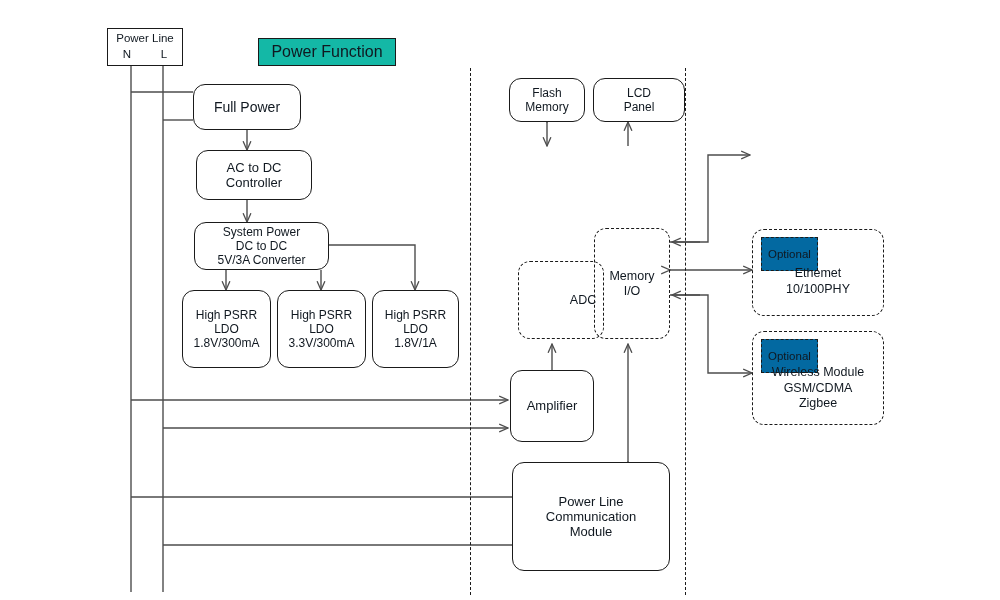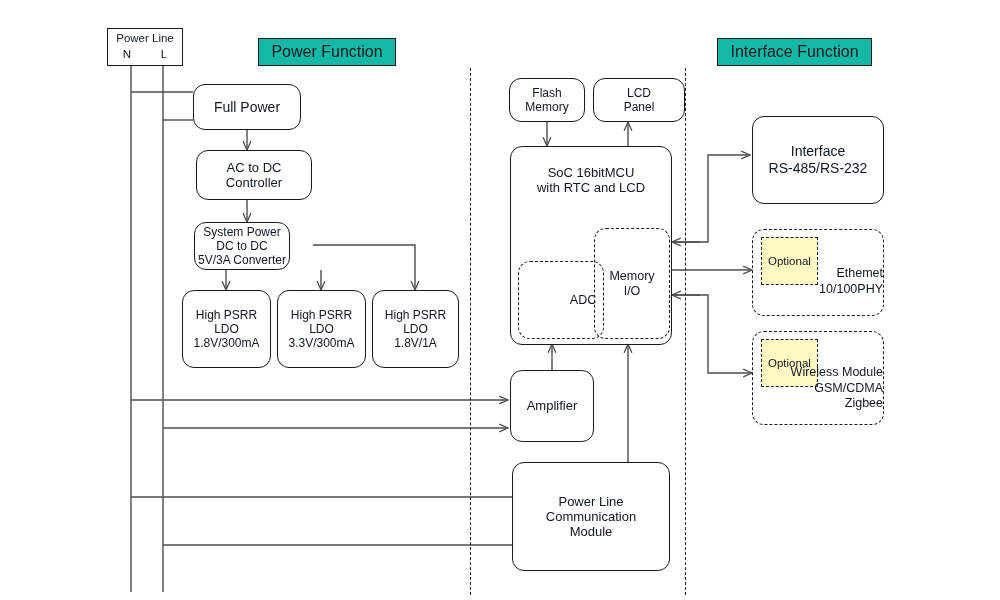--- a/index.html
+++ b/index.html
@@ -38,29 +38,29 @@
     position:absolute;box-sizing:border-box;
     border:1.2px solid #1a1a1a;background:#fff;
     display:flex;flex-direction:column;align-items:center;justify-content:center;
     font-size:11.5px;line-height:1.35;color:#101820;
   }
   .plabel .row2{display:flex;width:100%;justify-content:space-around;}
   .optflag{
     position:absolute;
     box-sizing:border-box;
     border:1.2px dashed #1a1a1a;
-    background:#fef9c3;
+    background:#0369a1;
     font-size:11.5px;
-    padding:16px 6px;
+    padding:9px 6px;
     color:#101820;
     line-height:1.25;
   }
   .opttext{
     position:absolute;
-    text-align:right;
+    text-align:center;
     font-size:12.5px;
     line-height:1.25;
     white-space:pre-line;
     color:#101820;
     width:100%;
     left:0;
   }
   .divider{position:absolute;border-left:1.8px dashed #1a1a1a;width:0;}
 </style>
 </head>
@@ -125,62 +125,56 @@
 
   <div class="plabel" style="left:107px;top:28px;width:76px;height:38px;">
     <div>Power Line</div>
     <div class="row2">
       <span>N</span>
       <span>L</span>
     </div>
   </div>
 
   <div class="hdr" style="left:258px;top:38px;width:138px;height:28px;">Power Function</div>
-  <div class="hdr" style="left:717px;top:38px;width:155px;height:28px;">Interface Function</div>
 
   <div class="box" style="left:193px;top:84px;width:108px;height:46px;font-size:14px;">Full Power</div>
 
   <div class="box" style="left:196px;top:150px;width:116px;height:50px;font-size:13px;">AC to DC
 Controller</div>
 
-  <div class="box" style="left:194px;top:222px;width:96px;height:48px;font-size:12px;">System Power
+  <div class="box" style="left:194px;top:222px;width:135px;height:48px;font-size:12px;">System Power
 DC to DC
 5V/3A Converter</div>
 
   <div class="box" style="left:182px;top:290px;width:89px;height:78px;font-size:12px;">High PSRR
 LDO
 1.8V/300mA</div>
   <div class="box" style="left:277px;top:290px;width:89px;height:78px;font-size:12px;">High PSRR
 LDO
 3.3V/300mA</div>
   <div class="box" style="left:372px;top:290px;width:87px;height:78px;font-size:12px;">High PSRR
 LDO
 1.8V/1A</div>
 
   <div class="box" style="left:509px;top:78px;width:76px;height:44px;font-size:12px;">Flash
 Memory</div>
   <div class="box" style="left:593px;top:78px;width:92px;height:44px;font-size:12px;">LCD
 Panel</div>
 
-  <div class="box" style="left:510px;top:146px;width:162px;height:199px;font-size:13px;
-              align-items:flex-start;padding-top:18px;">SoC 16bitMCU
-with RTC and LCD</div>
 
   <div class="box dashed" style="left:518px;top:261px;width:86px;height:78px;font-size:12.5px;padding-left:44px;">ADC</div>
   <div class="box dashed" style="left:594px;top:228px;width:76px;height:111px;font-size:12.5px;">Memory
 I/O</div>
 
   <div class="box" style="left:510px;top:370px;width:84px;height:72px;font-size:13px;">Amplifier</div>
 
   <div class="box" style="left:512px;top:462px;width:158px;height:109px;font-size:13px;">Power Line
 Communication
 Module</div>
 
-  <div class="box" style="left:752px;top:116px;width:132px;height:88px;font-size:14px;">Interface
-RS-485/RS-232</div>
 
   <div class="box dashed" style="left:752px;top:229px;width:132px;height:87px;">
     <div class="optflag" style="left:8px;top:7px;">Optional</div>
     <div class="opttext" style="top:36px;">Ethemet
 10/100PHY</div>
   </div>
 
   <div class="box dashed" style="left:752px;top:331px;width:132px;height:94px;">
     <div class="optflag" style="left:8px;top:7px;">Optional</div>
     <div class="opttext" style="top:33px;">Wireless Module

